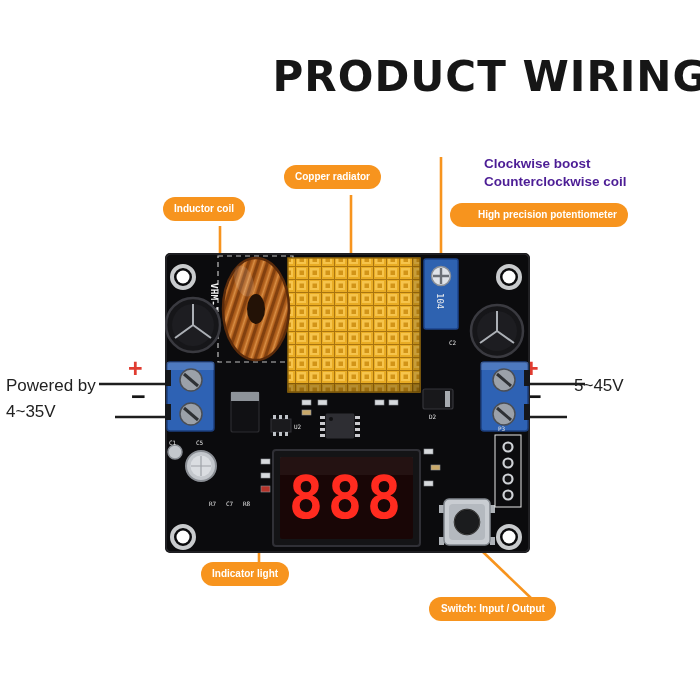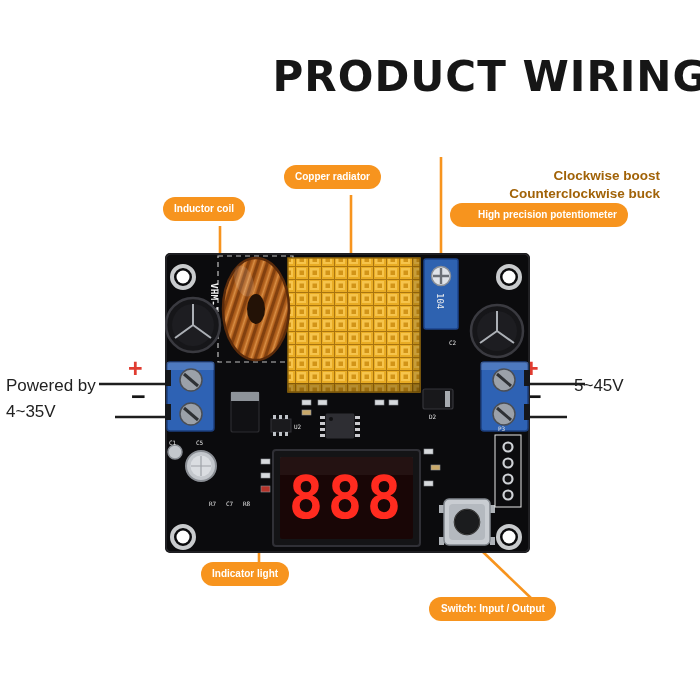--- a/index.html
+++ b/index.html
@@ -13,22 +13,22 @@
     position:absolute; top:44px; left:0; width:100%; margin:8px;
     text-align:right; font-family:"DejaVu Sans", sans-serif;
     font-size:42px; font-weight:900; color:#161616; letter-spacing:1px;
   }
   .tag {
     position:absolute; background:var(--accent); color:#fff;
     font-weight:700; font-size:10px; line-height:1; padding:7px 11px;
     border-radius:13px; white-space:nowrap;
   }
   .note {
-    position:absolute; left:484px; top:155px; width:176px; text-align:right;
-    font-size:13.5px; font-weight:700; color:#a16207; line-height:1.35;margin-top:12px;
+    position:absolute; left:484px; top:155px; width:176px; text-align:left;
+    font-size:13.5px; font-weight:700; color:#4c1d95; line-height:1.35;
   }
   .io {
     position:absolute; text-align:left; font-size:17px; font-weight:500;
     color:#222; line-height:1.5;
   }
   .io-left { left:6px; top:373px; width:104px; }
   .io-right { left:574px; top:373px; width:88px; }
   .sign { position:absolute; font-size:25px; font-weight:700; line-height:1; }
   .sign.plus { color:var(--plus-red); }
   .sign.minus { color:#151515; }
@@ -64,21 +64,21 @@
   </svg>
 
   <div class="tag" style="left:284px; top:165px;">Copper radiator</div>
   <div class="tag" style="left:163px; top:197px;">Inductor coil</div>
   <div class="tag" style="left:450px; top:203px;padding-left:28px;">High precision potentiometer</div>
   <div class="tag" style="left:201px; top:562px;">Indicator light</div>
   <div class="tag" style="left:429px; top:597px;padding-left:12px;">Switch: Input / Output</div>
 
   <div class="note">
     <div>Clockwise boost</div>
-    <div>Counterclockwise buck</div>
+    <div>Counterclockwise coil</div>
   </div>
 
   <div class="io io-left">
     <div>Powered by</div>
     <div>4~35V</div>
   </div>
   <div class="io io-right">
     <div>5~45V</div>
   </div>
 

